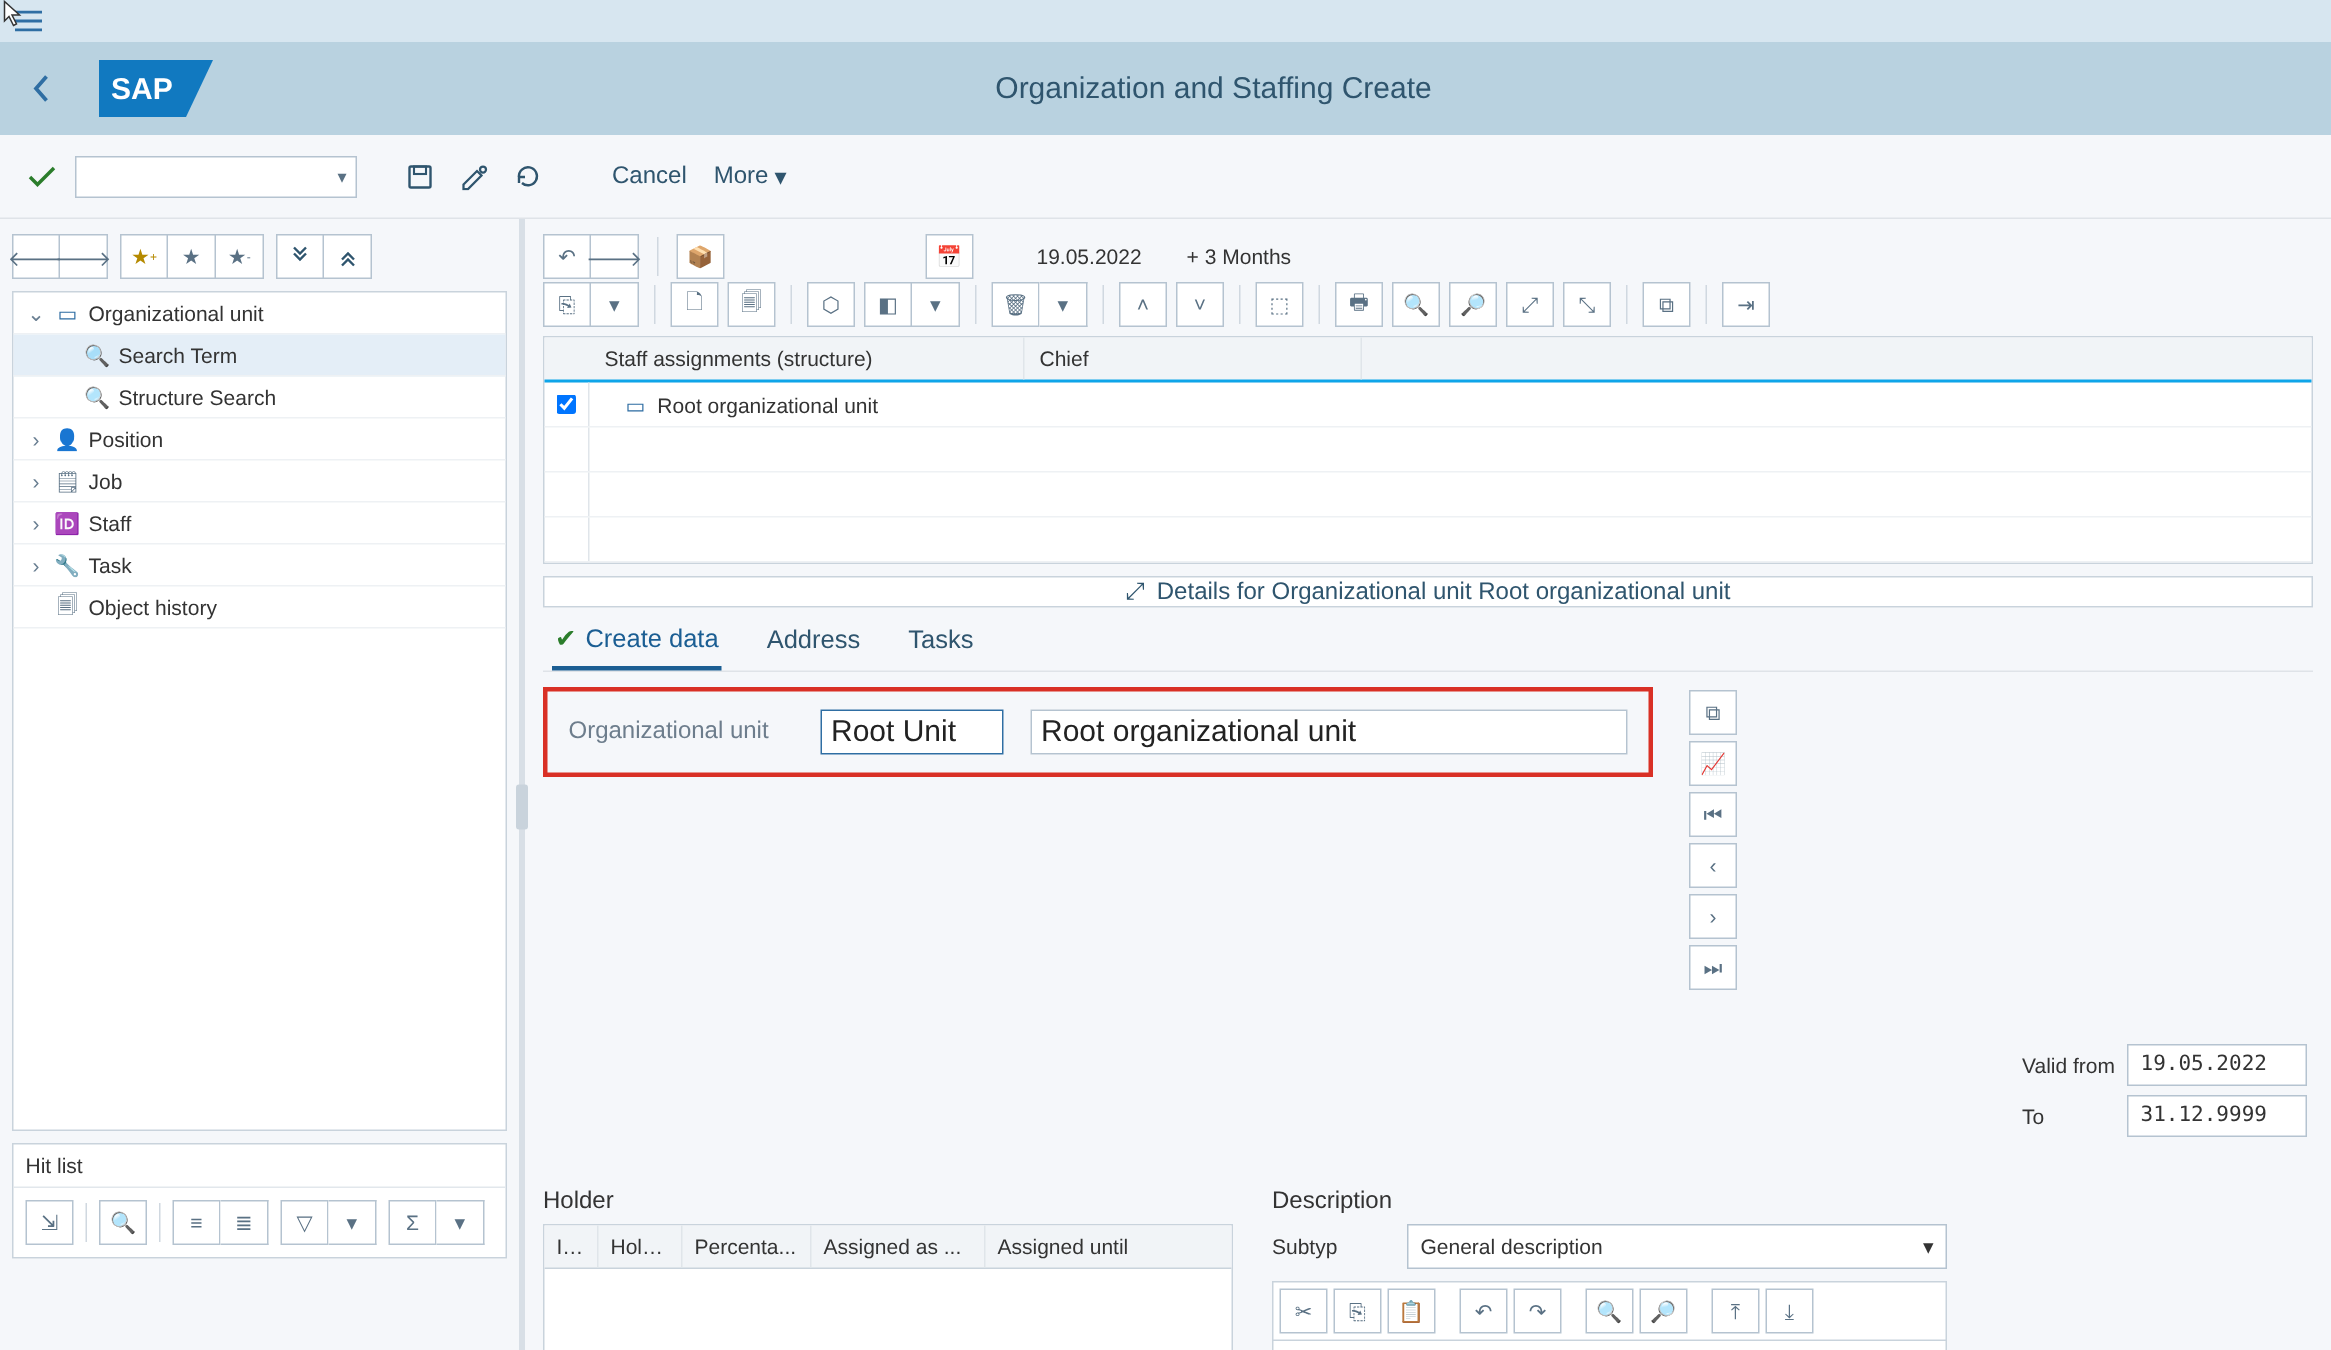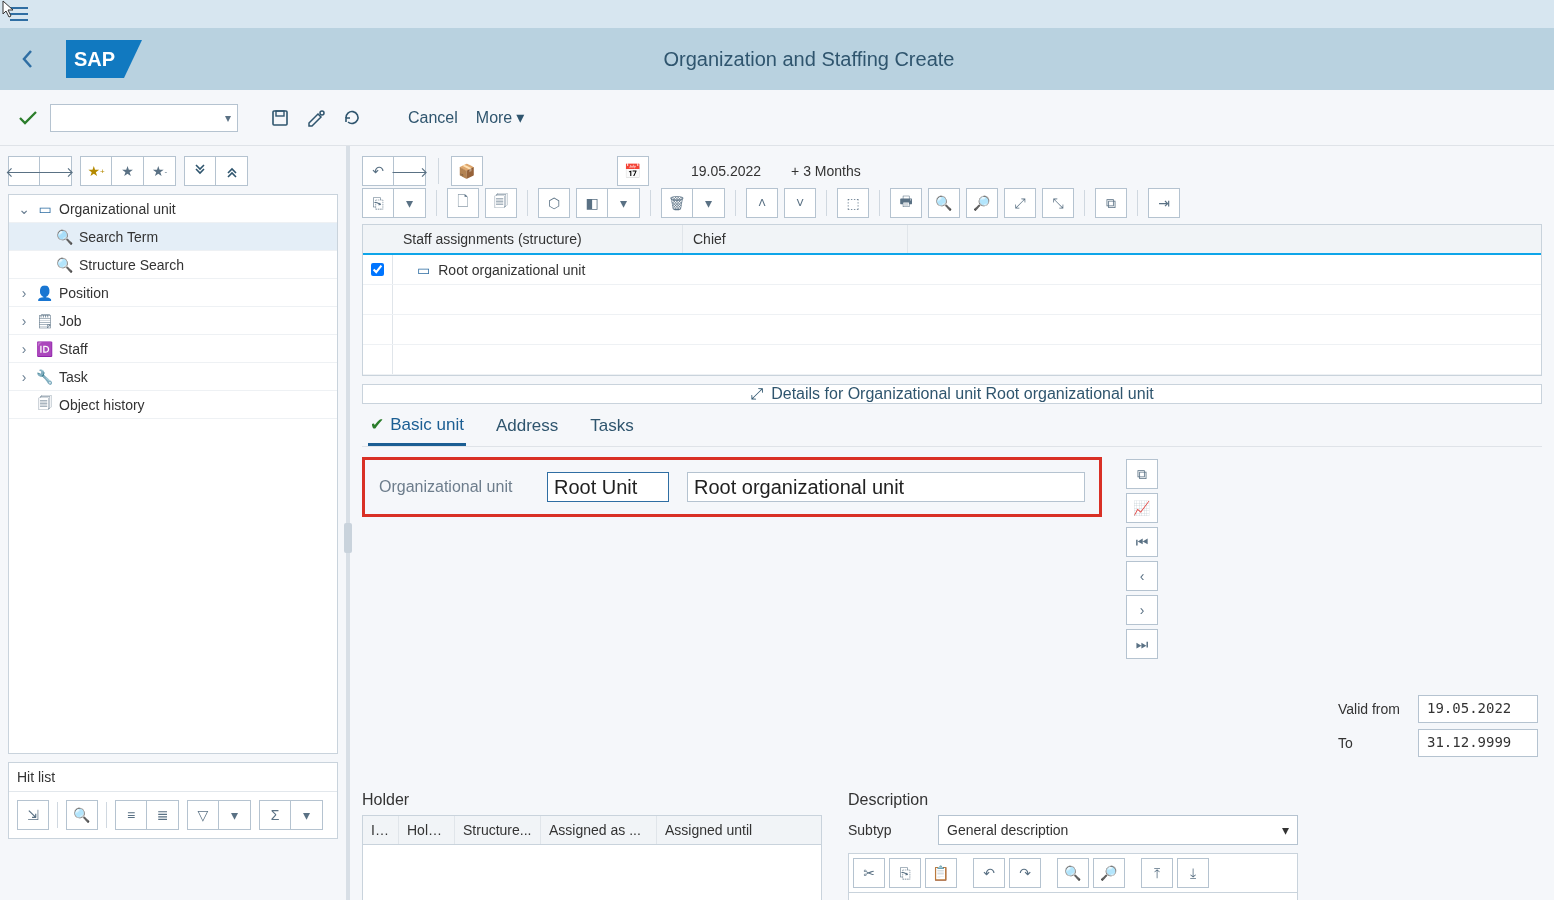--- a/index.html
+++ b/index.html
@@ -76,21 +76,21 @@
 .tab.active .chk { color:#2b7d2b;}
 
 
 .highlight-box { border:3px solid #d93025; margin-top:10px; padding:12px 14px; display:flex; align-items:center; gap:18px; background:#f5f7fa;}
 .highlight-box .lbl { color:#6d7d8c; font-size:16px; width:150px;}
 .txt-input { height:30px; border:1px solid #2f6ea3; background:#fff; padding:2px 6px; font-size:20px; color:#222;}
 .txt-input.long { flex:1; border:1px solid #b5c3d0;}
 
 
 .side-tools { position:absolute; right:16px; top:228px; display:flex; flex-direction:column; gap:4px;}
-.valid-row { display:flex; align-items:center; gap:10px; margin-top:6px; justify-content:flex-end;}
+.valid-row { display:flex; align-items:center; margin-top:6px; justify-content:flex-end;}
 .valid-row .lbl { color:#333; width:70px;}
 .valid-row .val { width:120px; border:1px solid #b5c3d0; background:#fff; height:28px; padding:4px 8px; font-family: monospace;}
 .valid-block { margin-left:auto; margin-right:4px; width:226px; margin-top:36px;}
 
 
 .bottom-cols { display:flex; gap:26px; margin-top:34px;}
 .col { flex:1;}
 .col h4 { font-weight:normal; color:#333; font-size:16px; margin-bottom:6px;}
 .holder-grid { border:1px solid #c9d3dc; background:#fff;}
 .holder-head { display:flex; background:#f1f4f7; border-bottom:1px solid #c9d3dc;}
@@ -340,21 +340,21 @@
     </div>
 
     <div class="details-bar">
       <span>⤢</span>
       <span>Details for Organizational unit Root organizational unit</span>
     </div>
 
     <div class="tabs">
       <div class="tab active">
         <span class="chk">✔</span>
-        <span>Basic unit</span>
+        <span>Create data</span>
       </div>
       <div class="tab">Address</div>
       <div class="tab">Tasks</div>
     </div>
 
     <div style="display:flex; align-items:flex-start;">
       <div class="highlight-box" style="flex:0 0 740px;">
         <span class="lbl">Organizational unit</span>
         <input class="txt-input" style="width: 122px;" value="Root Unit">
         <input class="txt-input long" value="Root organizational unit" style="">
@@ -381,21 +381,21 @@
       </div>
     </div>
 
     <div class="bottom-cols">
       <div class="col" style="max-width:460px;">
         <h4>Holder</h4>
         <div class="holder-grid">
           <div class="holder-head">
             <div style="width:36px;">Ic...</div>
             <div style="width:56px;">Holder</div>
-            <div style="width:86px;">Structure...</div>
+            <div style="width:86px;">Percenta...</div>
             <div style="width:116px;">Assigned as ...</div>
             <div style="flex:1;border-right:none;">Assigned until</div>
           </div>
           <div style="height:156px;"></div>
         </div>
       </div>
 
       <div class="col" style="max-width:450px;">
         <h4>Description</h4>
         <div class="desc-row">

